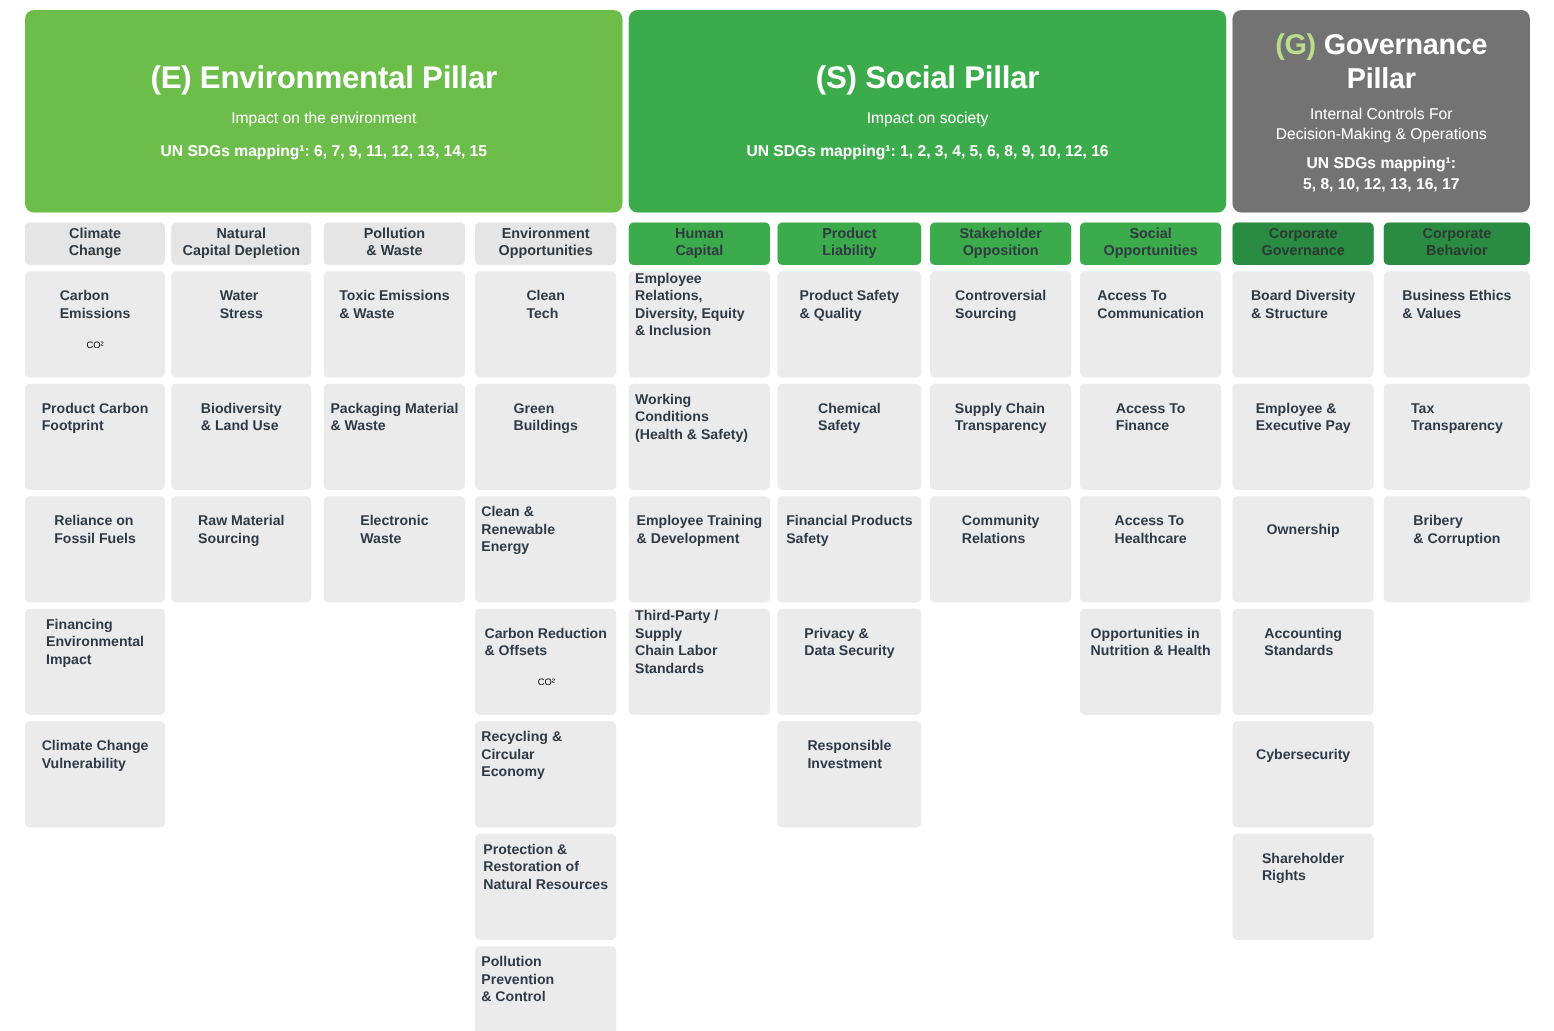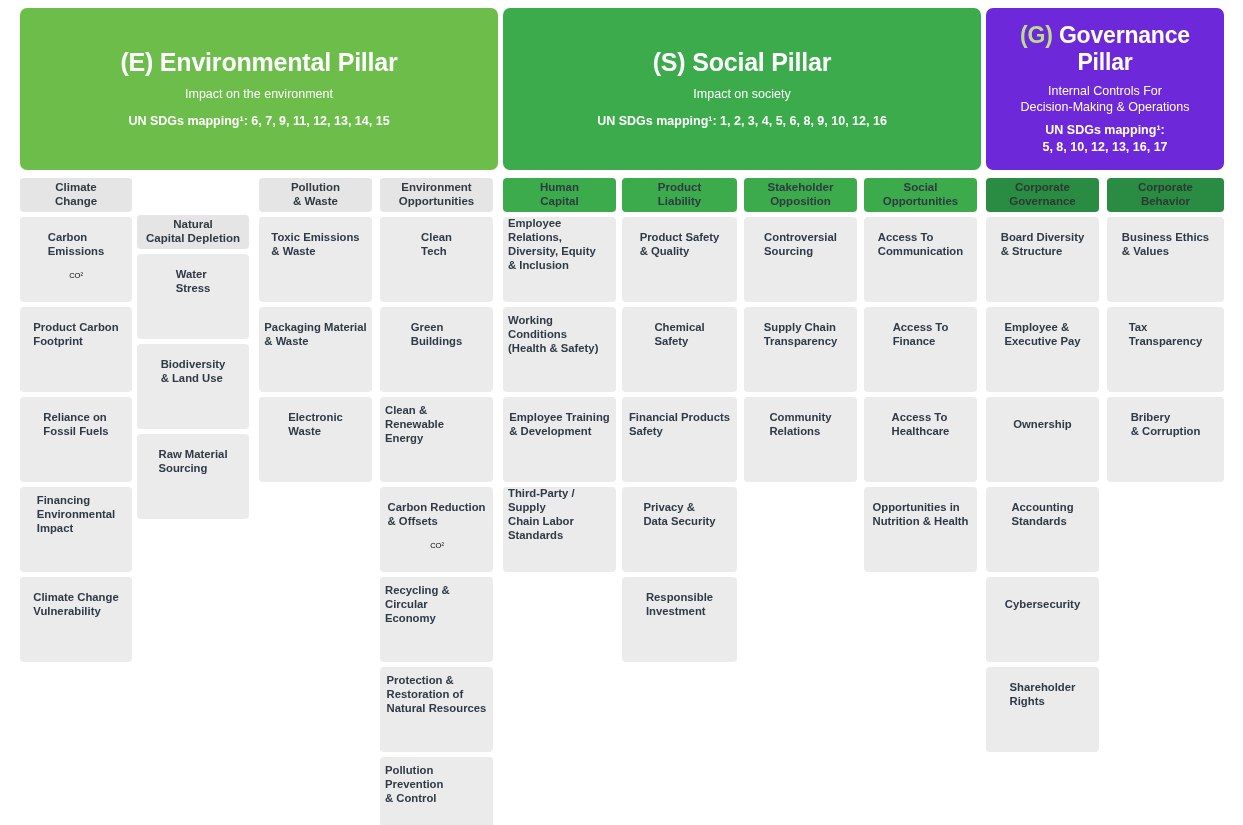--- a/index.html
+++ b/index.html
@@ -17,21 +17,21 @@
   .banner {
     position: absolute; top: 8px; height: 162px;
     border-radius: 7px;
     display: flex; flex-direction: column;
     align-items: center; justify-content: center;
     text-align: center; color: #ffffff;
     padding: 6px 10px;
   }
   .banner.e { left: 20px;  width: 478px; background: #6cbd4a; }
   .banner.s { left: 503px; width: 478px; background: #3cab4b; }
-  .banner.g { left: 986px; width: 238px; background: #6d28d9; }
+  .banner.g { left: 986px; width: 238px; background: #737373; }
 
   .banner-title {
     font-size: 25px; font-weight: bold; line-height: 1.16;
     letter-spacing: -0.2px;
   }
   .banner.g .banner-title { font-size: 23px; }
   .banner-title .mark { color: #b9dd8a; }
   .banner.e .mark, .banner.s .mark { color: #ffffff; }
 
   .banner-sub {
@@ -195,21 +195,21 @@
           <div class="cell-icon">
             <svg viewBox="0 0 30 30" xmlns="http://www.w3.org/2000/svg">
               <path fill="none" stroke-width="1.3" stroke-linecap="round" stroke-linejoin="round" d="M4 24c3 2.5 7 3.5 11 3l9-2c1.6-.4 2-2.5.4-3.2l-7-2.5"></path>
               <path fill="none" stroke-width="1.3" stroke-linecap="round" stroke-linejoin="round" d="M16 13c3.5-.5 6-3 6-6.5-3.5-.3-6.3 2.3-6 6.5z"></path>
               <path fill="none" stroke-width="1.3" stroke-linecap="round" stroke-linejoin="round" d="M16 13c-1-2.5-3-4-5.5-4 0 2.5 2 4.3 5.5 4z"></path>
               <path fill="none" stroke-width="1.3" stroke-linecap="round" stroke-linejoin="round" d="M16 13v5"></path>
             </svg>
           </div>
         </div>
       </div>
-      <div class="column pillar-environmental" style="left: 137px; width: 112px; margin-top: 37px;">
+      <div class="column pillar-environmental" style="left: 137px; width: 112px;">
         <div class="col-head e">
           <div>
             <div>Natural</div>
             <div>Capital Depletion</div>
           </div>
         </div>
         <div class="cell">
           <div class="cell-label">
             <div>Water</div>
             <div>Stress</div>

